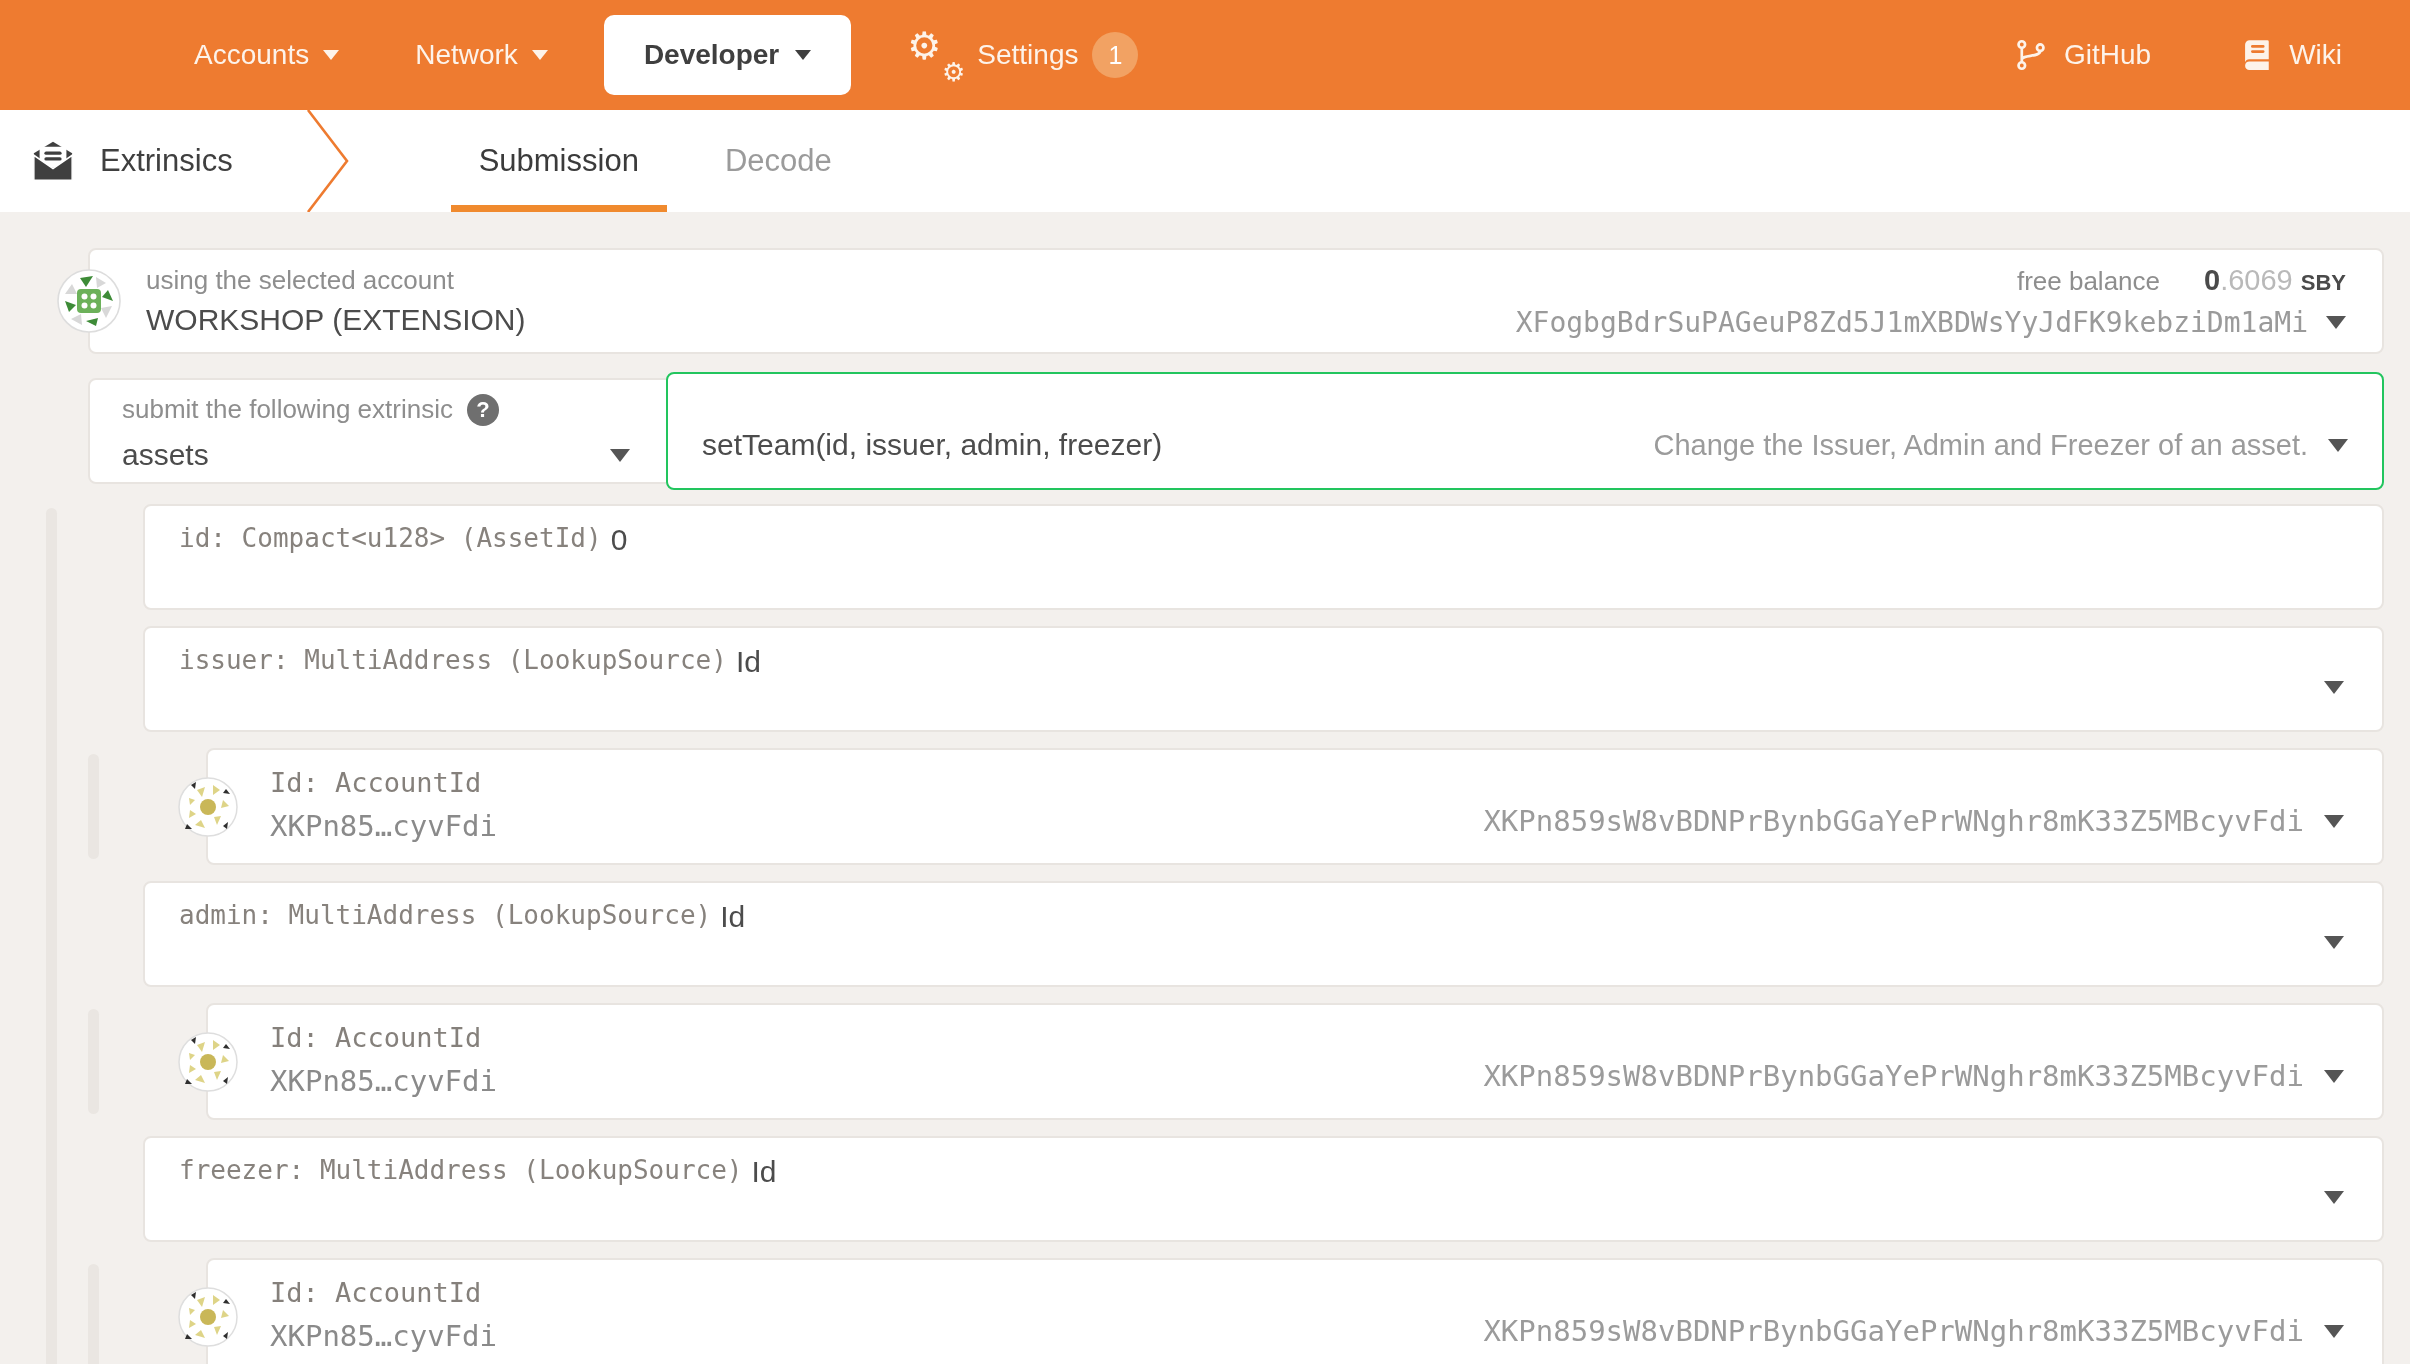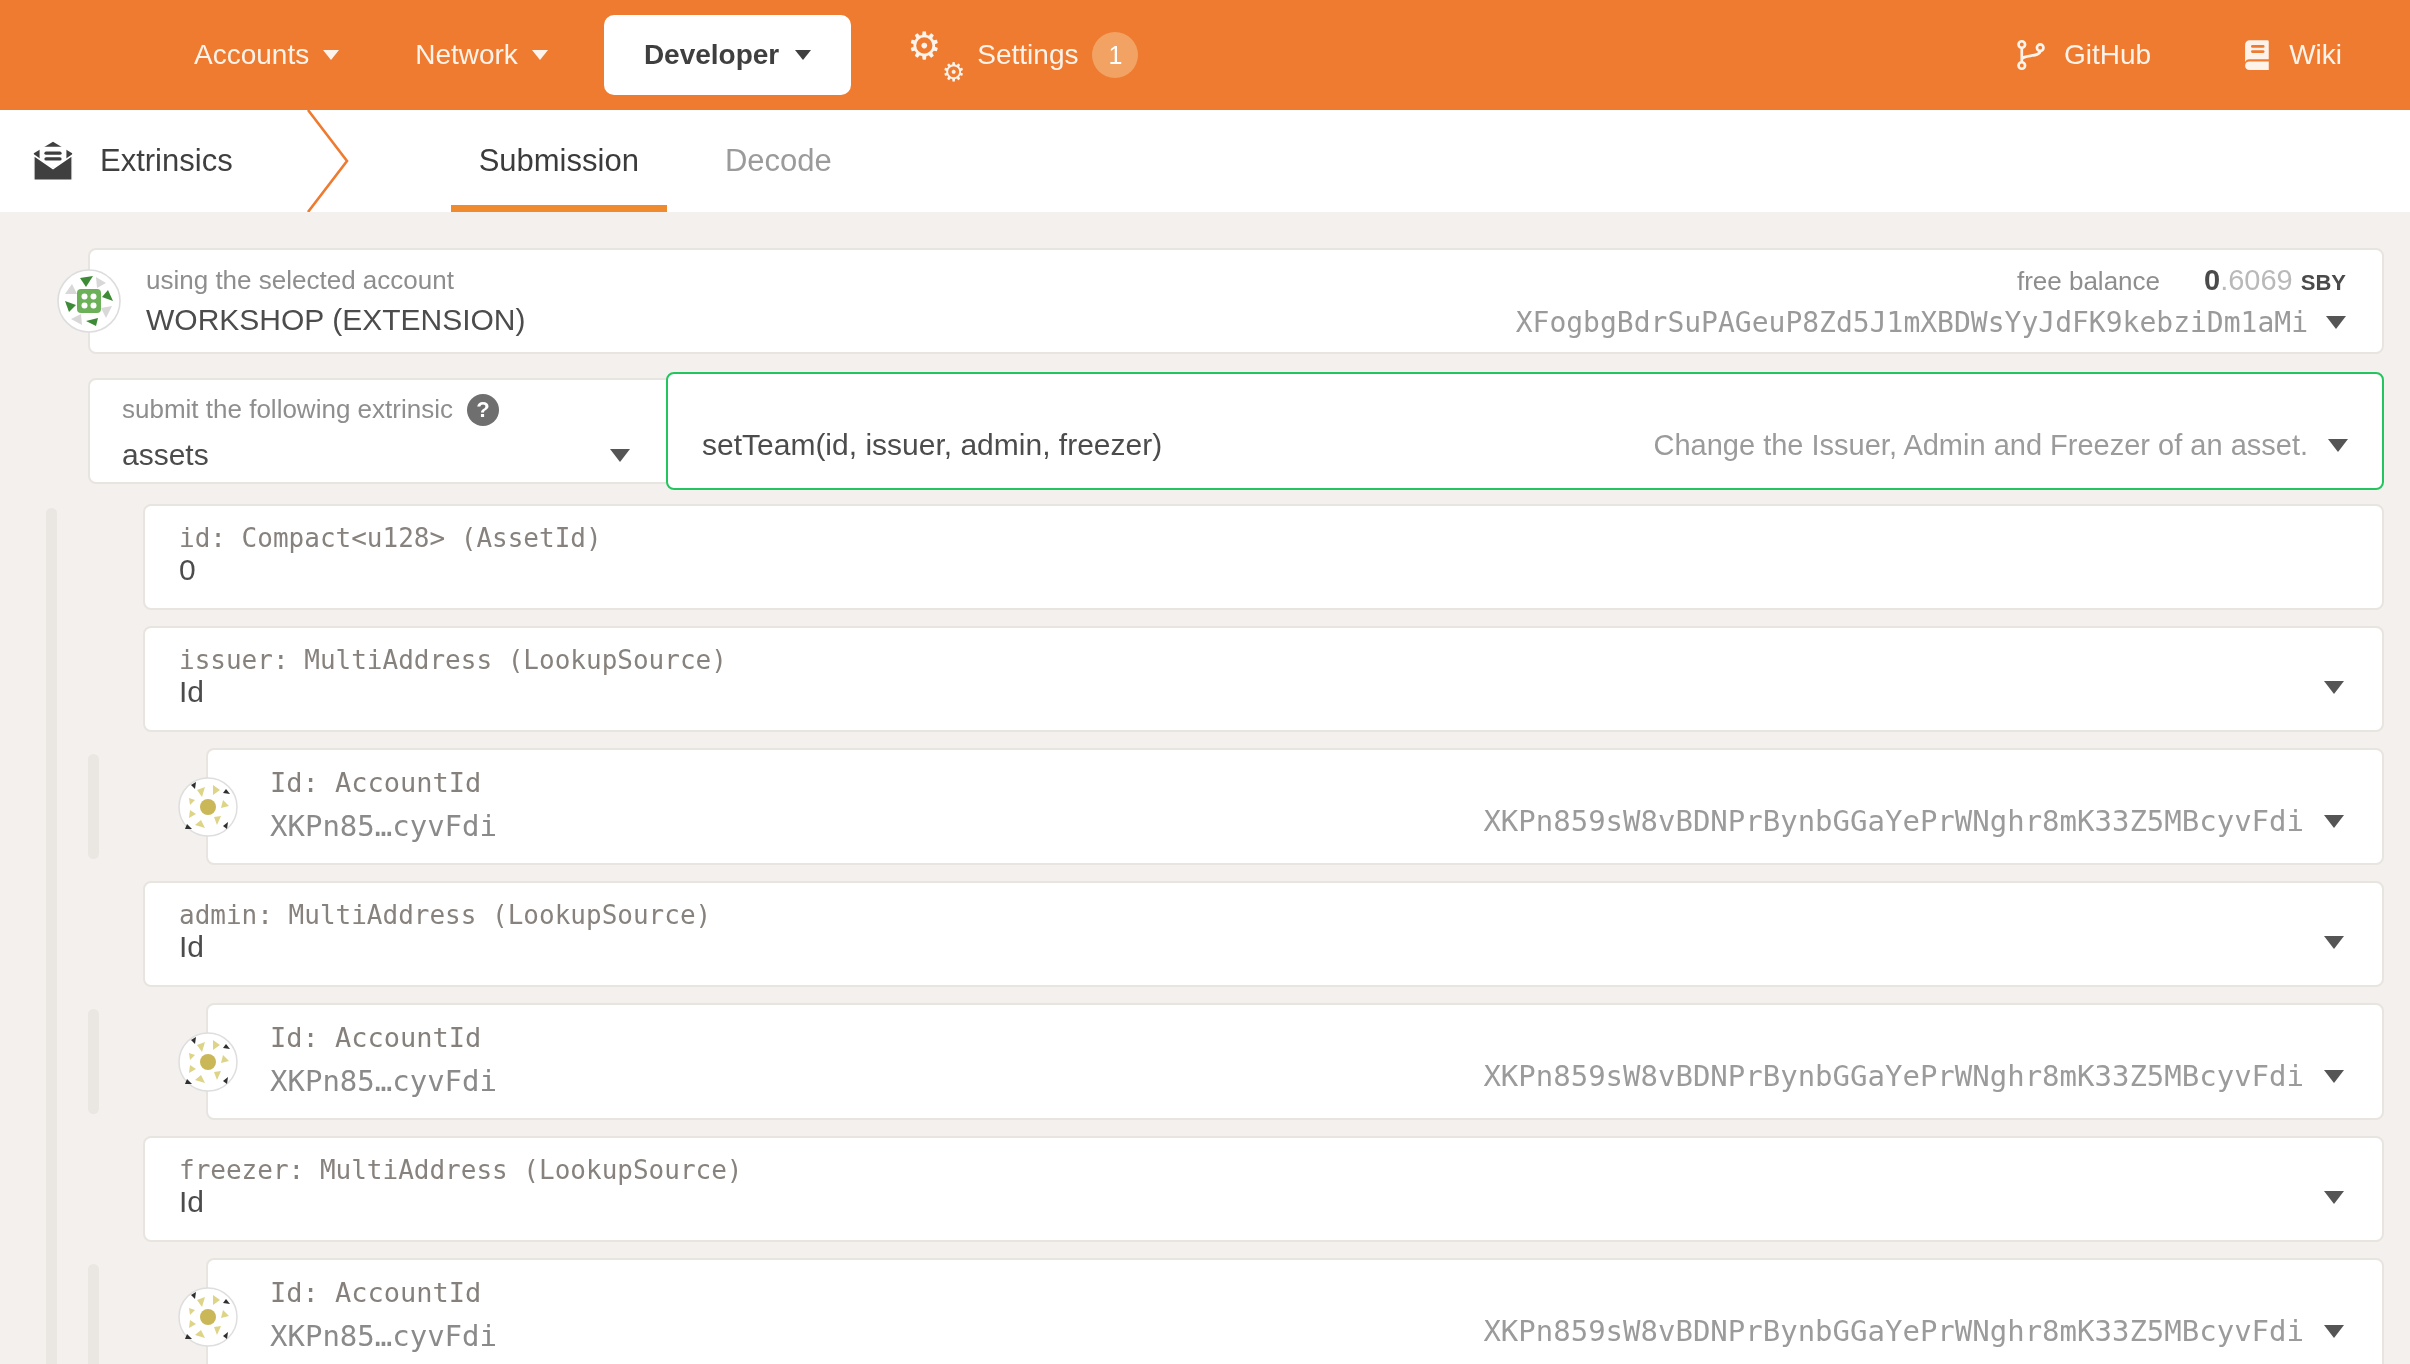--- a/index.html
+++ b/index.html
@@ -103,21 +103,21 @@
     display:flex; align-items:flex-end; padding:0 34px 26px 34px; cursor:pointer;
   }
   .method-name { font-size:30px; color:#4c4c4c; }
   .ext-desc { margin-left:auto; display:flex; align-items:center; gap:20px; font-size:29px; color:#9b9b9b; cursor:pointer; }
 
   
   .params { position:relative; margin-top:14px; }
   .guide1 { position:absolute; left:46px; top:4px; bottom:-8px; width:11px; background:#eae6e2; border-radius:6px; }
   .p-card {
     margin:0 26px 16px 143px; height:106px; position:relative;
-    padding:17px 34px; display:flex; flex-direction:column; 
+    padding:17px 34px; display:flex; flex-direction:row; gap:9px;
   }
   .p-label { font-size:26px; color:#87827d; }
   .p-value { font-size:30px; color:#4c4c4c; }
   .p-caret { position:absolute; right:38px; bottom:36px; }
   .n-row {
     margin:0 26px 16px 206px; height:117px; position:relative;
     padding:17px 38px 17px 62px; display:flex;
   }
   .n-row::before {
     content:""; position:absolute; left:-120px; top:4px; bottom:4px; width:11px;

